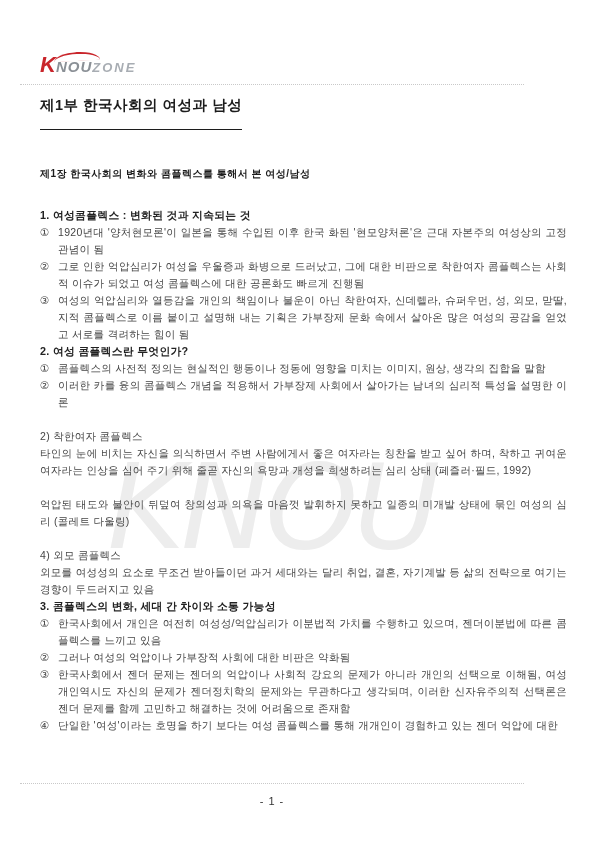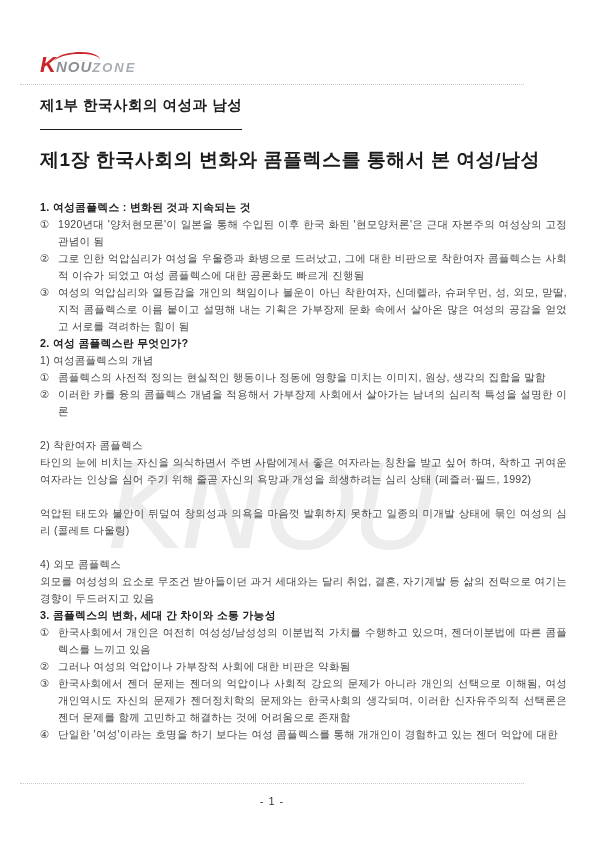--- a/index.html
+++ b/index.html
@@ -45,22 +45,22 @@
   .content { position: absolute; top: 96px; left: 40px; width: 527px; z-index: 1; }
 
   .part-title {
     display: inline-block;
     font-size: 14.5px; font-weight: bold; color: #1c1c1c;
     letter-spacing: 0.5px;
     border-bottom: 1.5px solid #1c1c1c;
     padding-bottom: 14px;
   }
   .chapter-title {
-    margin-top: 17px;
-    font-size: 19px; font-weight: bold; color: #1c1c1c;
+    margin-top: 37px;
+    font-size: 10px; font-weight: bold; color: #1c1c1c;
     letter-spacing: 0.5px;
   }
 
   .section { }
   .first-section { margin-top: 26px; }
   .sec-heading {
     font-size: 10.8px; font-weight: bold; color: #222;
     line-height: 17px; letter-spacing: 0.3px;
   }
   .sub-heading {
@@ -117,21 +117,20 @@
         <span class="item-text">그로 인한 억압심리가 여성을 우울증과 화병으로 드러났고, 그에 대한 비판으로 착한여자 콤플렉스는 사회적 이슈가 되었고 여성 콤플렉스에 대한 공론화도 빠르게 진행됨</span>
       </div>
       <div class="item">
         <span class="marker">③</span>
         <span class="item-text">여성의 억압심리와 열등감을 개인의 책임이나 불운이 아닌 착한여자, 신데렐라, 슈퍼우먼, 성, 외모, 맏딸, 지적 콤플렉스로 이름 붙이고 설명해 내는 기획은 가부장제 문화 속에서 살아온 많은 여성의 공감을 얻었고 서로를 격려하는 힘이 됨</span>
       </div>
     </div>
 
     <div class="section">
       <div class="sec-heading">2. 여성 콤플렉스란 무엇인가?</div>
-      <div class="sub-heading">1) 여성콤플렉스의 개념</div>
       <div class="item">
         <span class="marker">①</span>
         <span class="item-text">콤플렉스의 사전적 정의는 현실적인 행동이나 정동에 영향을 미치는 이미지, 원상, 생각의 집합을 말함</span>
       </div>
       <div class="item">
         <span class="marker">②</span>
         <span class="item-text">이러한 카를 융의 콤플렉스 개념을 적용해서 가부장제 사회에서 살아가는 남녀의 심리적 특성을 설명한 이론</span>
       </div>
 
       <div class="subsection">
@@ -146,29 +145,29 @@
       <div class="subsection">
         <div class="sub-heading">4) 외모 콤플렉스</div>
         <div class="para">외모를 여성성의 요소로 무조건 받아들이던 과거 세대와는 달리 취업, 결혼, 자기계발 등 삶의 전략으로 여기는 경향이 두드러지고 있음</div>
       </div>
     </div>
 
     <div class="section">
       <div class="sec-heading">3. 콤플렉스의 변화, 세대 간 차이와 소통 가능성</div>
       <div class="item">
         <span class="marker">①</span>
-        <span class="item-text">한국사회에서 개인은 여전히 여성성/남성성의 이분법적 가치를 수행하고 있으며, 젠더이분법에 따른 콤플렉스를 느끼고 있음</span>
+        <span class="item-text">한국사회에서 개인은 여전히 여성성/억압심리가 이분법적 가치를 수행하고 있으며, 젠더이분법에 따른 콤플렉스를 느끼고 있음</span>
       </div>
       <div class="item">
         <span class="marker">②</span>
         <span class="item-text">그러나 여성의 억압이나 가부장적 사회에 대한 비판은 약화됨</span>
       </div>
       <div class="item">
         <span class="marker">③</span>
-        <span class="item-text">한국사회에서 젠더 문제는 젠더의 억압이나 사회적 강요의 문제가 아니라 개인의 선택으로 이해됨, 여성 개인역시도 자신의 문제가 젠더정치학의 문제와는 한국사회의 생각되며, 이러한 신자유주의적 선택론은 젠더 문제를 함께 고민하고 해결하는 것에 어려움으로 존재함</span>
+        <span class="item-text">한국사회에서 젠더 문제는 젠더의 억압이나 사회적 강요의 문제가 아니라 개인의 선택으로 이해됨, 여성 개인역시도 자신의 문제가 젠더정치학의 문제와는 무관하다고 생각되며, 이러한 신자유주의적 선택론은 젠더 문제를 함께 고민하고 해결하는 것에 어려움으로 존재함</span>
       </div>
       <div class="item">
         <span class="marker">④</span>
         <span class="item-text">단일한 '여성'이라는 호명을 하기 보다는 여성 콤플렉스를 통해 개개인이 경험하고 있는 젠더 억압에 대한</span>
       </div>
     </div>
 
   </div>
 
   <div class="rule rule-bottom"></div>

